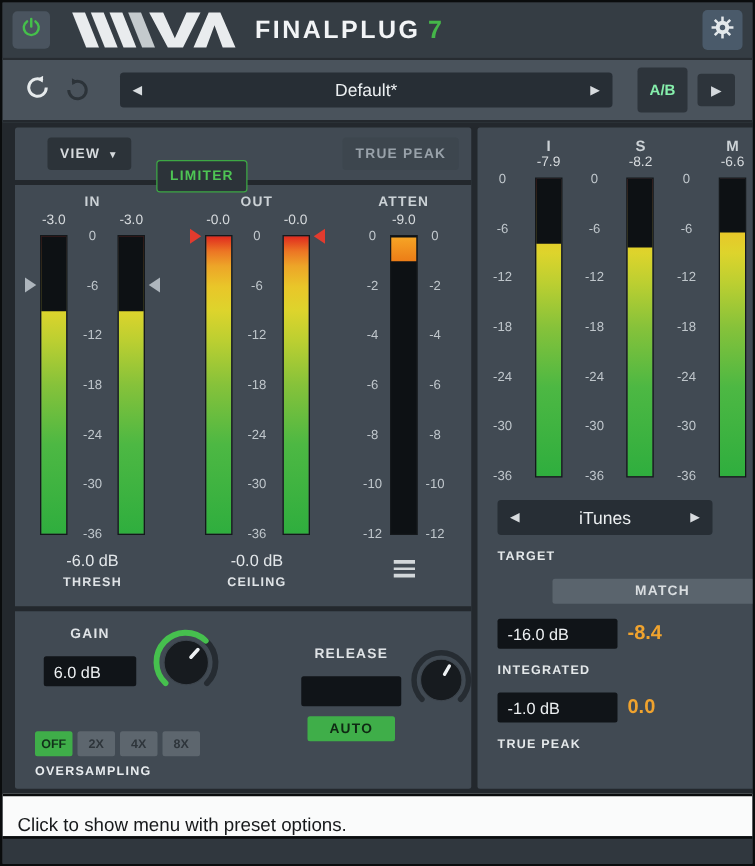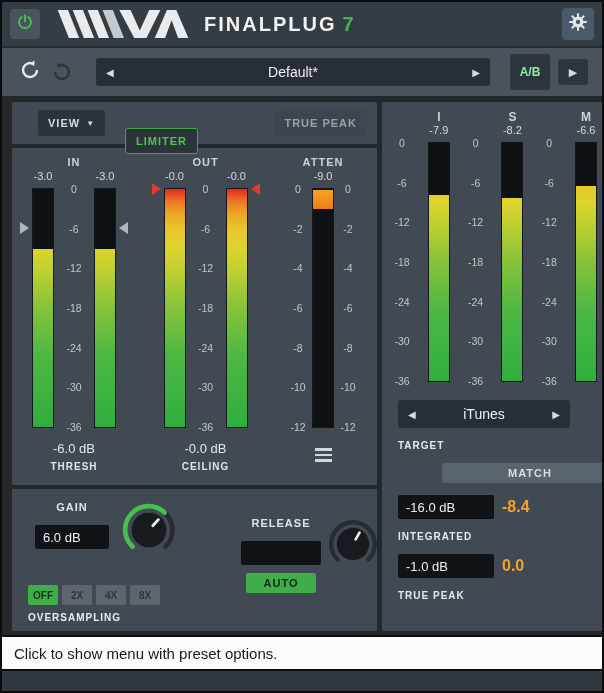--- a/index.html
+++ b/index.html
@@ -94,21 +94,21 @@
   .lcol-peak { height:18px; font-size:11px; color:#d6dadd; }
   .target-area { padding:10px 12px 0 16px; display:flex; flex-direction:column; }
   .target-combo { width:172px; }
   .small-label { margin-top:12px; font-size:10px; font-weight:bold; letter-spacing:1px; color:#e4e8ea; }
   .match-btn { margin-top:12px; width:176px; height:20px; background:#5a646d; border-radius:2px; color:#d9dde0; font-size:11px; font-weight:bold; letter-spacing:1px; display:flex; align-items:center; justify-content:center; cursor:pointer;margin-left:44px; }
   .live-row { margin-top:12px; display:flex; align-items:center; gap:8px; }
   .live-row .val-field { margin-top:0; width:96px; }
   .live-val { font-size:16px; font-weight:bold; color:#f0a32e; }
 
   
-  .status-bar { flex:0 0 34px; background:#fafbfb; border-top:2px solid #0a0c0d; display:flex; align-items:center; padding:0 12px; font-size:15px; color:#17191b; }
+  .status-bar { flex:0 0 34px; background:#fafbfb; border-top:2px solid #0a0c0d; display:flex; align-items:flex-end; padding:0 12px; font-size:15px; color:#17191b; }
   .footer-bar { flex:0 0 22px; background:#30373e; border-top:2px solid #0a0c0d; }
 </style>
 </head>
 <body>
 
 <div class="window">
 
   <div class="header">
     <div class="sq-btn power-btn">
       <span>

